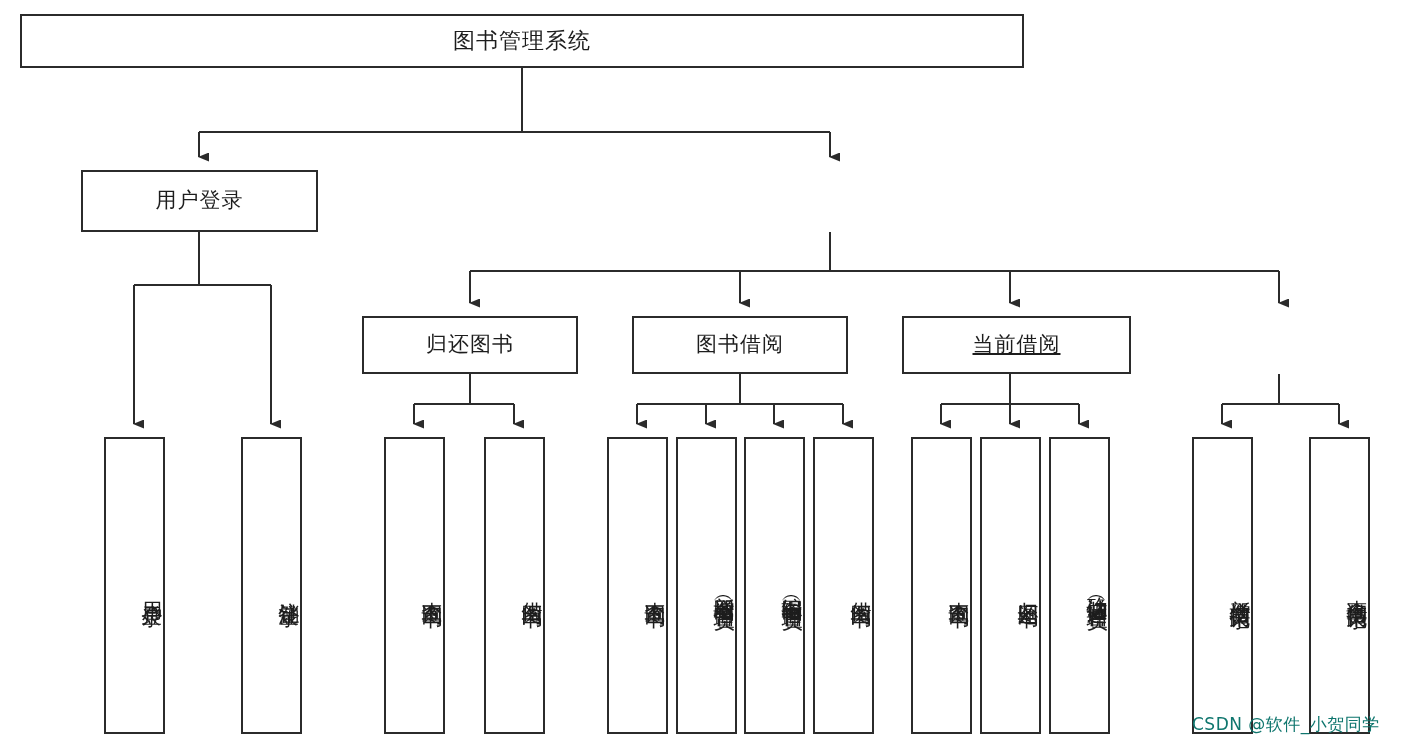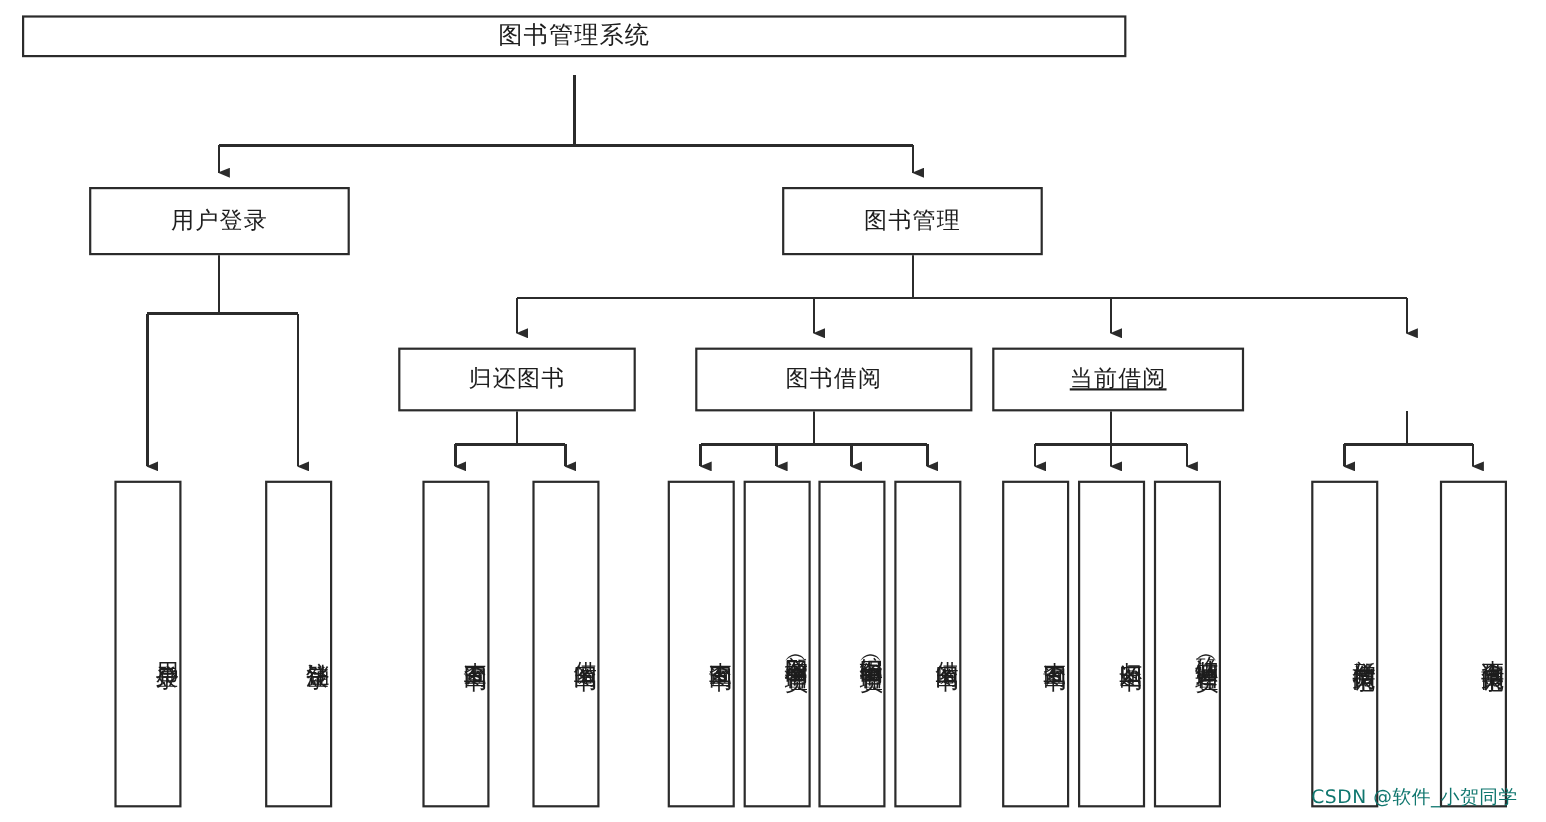--- a/index.html
+++ b/index.html
@@ -115,29 +115,28 @@
       <line x1="1010" y1="404" x2="1010" y2="424" marker-end="url(#arrowhead)"></line>
       <line x1="1079" y1="404" x2="1079" y2="424" marker-end="url(#arrowhead)"></line>
 
       <line x1="1279" y1="374" x2="1279" y2="404"></line>
       <line x1="1222" y1="404" x2="1339" y2="404"></line>
       <line x1="1222" y1="404" x2="1222" y2="424" marker-end="url(#arrowhead)"></line>
       <line x1="1339" y1="404" x2="1339" y2="424" marker-end="url(#arrowhead)"></line>
     </g>
   </svg>
 
-  <div class="node-box horizontal root" style="left:20px; top:14px; width:1004px; height:38px;">图书管理系统</div>
+  <div class="node-box horizontal root" style="left:20px; top:14px; width:1004px; height:54px;">图书管理系统</div>
 
   <div class="node-box horizontal" style="left:81px; top:170px; width:237px; height:62px;">用户登录</div>
 
-  <div class="node-box horizontal" style="left:711px; top:170px; width:237px; height:62px;">图书管理</div>
 
   <div class="node-box horizontal" style="left:362px; top:316px; width:216px; height:58px;">归还图书</div>
 
-  <div class="node-box horizontal" style="left:632px; top:316px; width:252px; height:58px;">图书借阅</div>
+  <div class="node-box horizontal" style="left:632px; top:316px; width:216px; height:58px;">图书借阅</div>
 
   <div class="node-box horizontal" style="left:902px; top:316px; width:229px; height:58px;text-decoration:underline;">当前借阅</div>
 
 
   <div class="node-box vertical" style="left:104px; top:437px; width:61px; height:297px;">用户登录</div>
 
   <div class="node-box vertical" style="left:241px; top:437px; width:61px; height:297px;">注销登录</div>
 
   <div class="node-box vertical" style="left:384px; top:437px; width:61px; height:297px;">查询图书</div>
 

